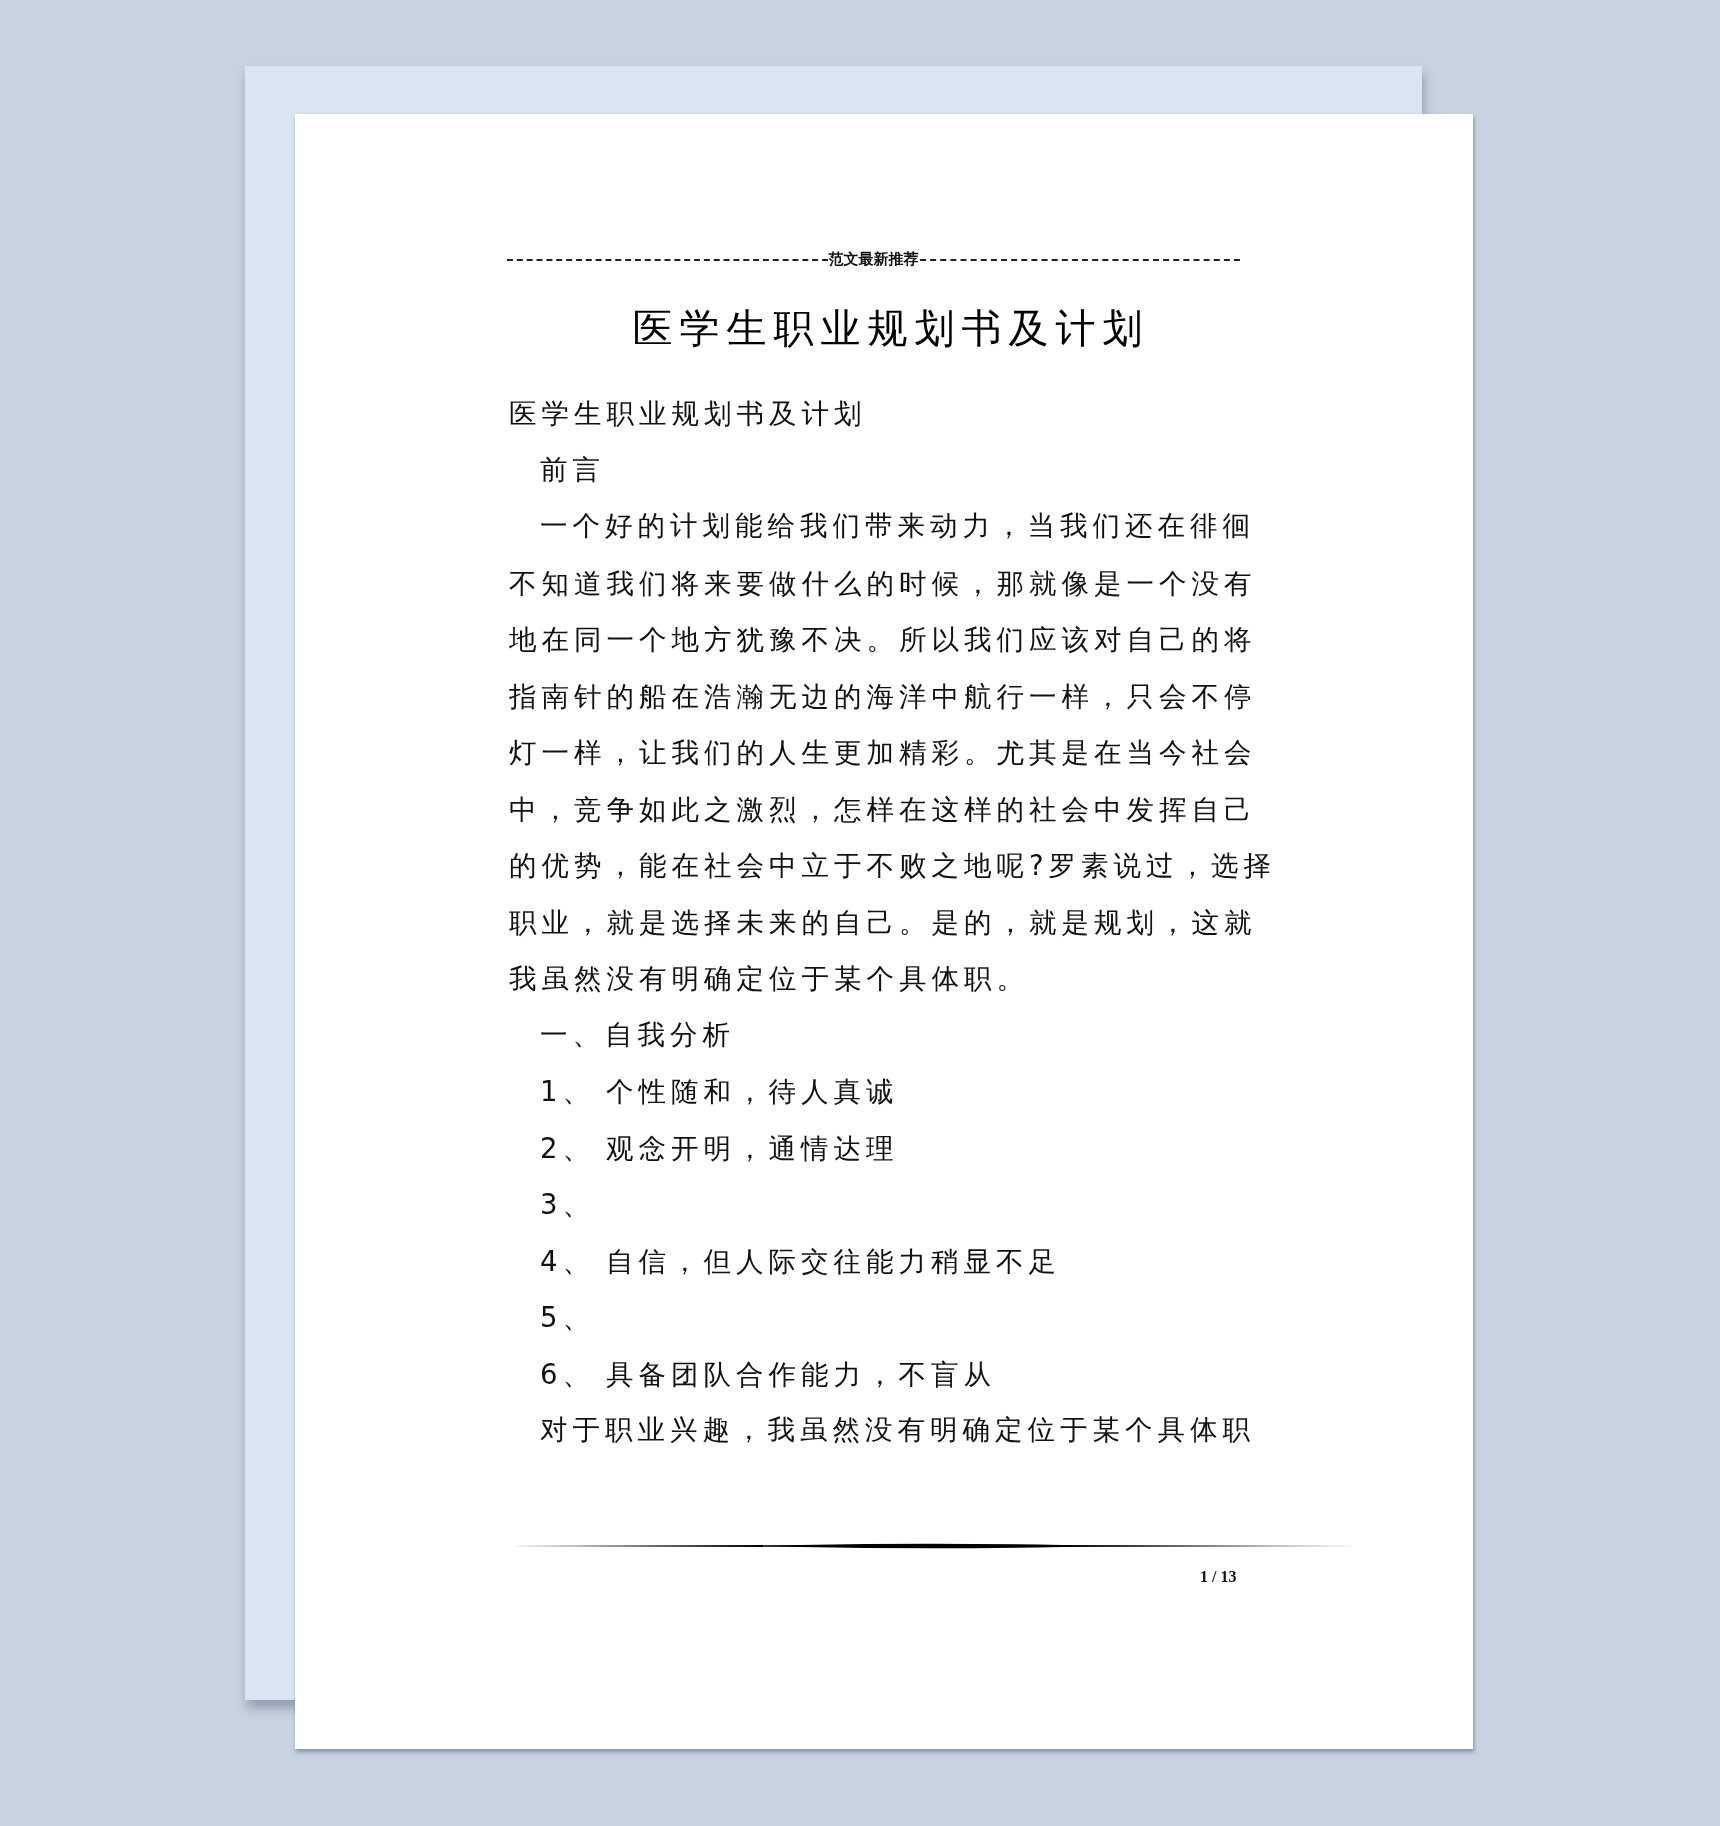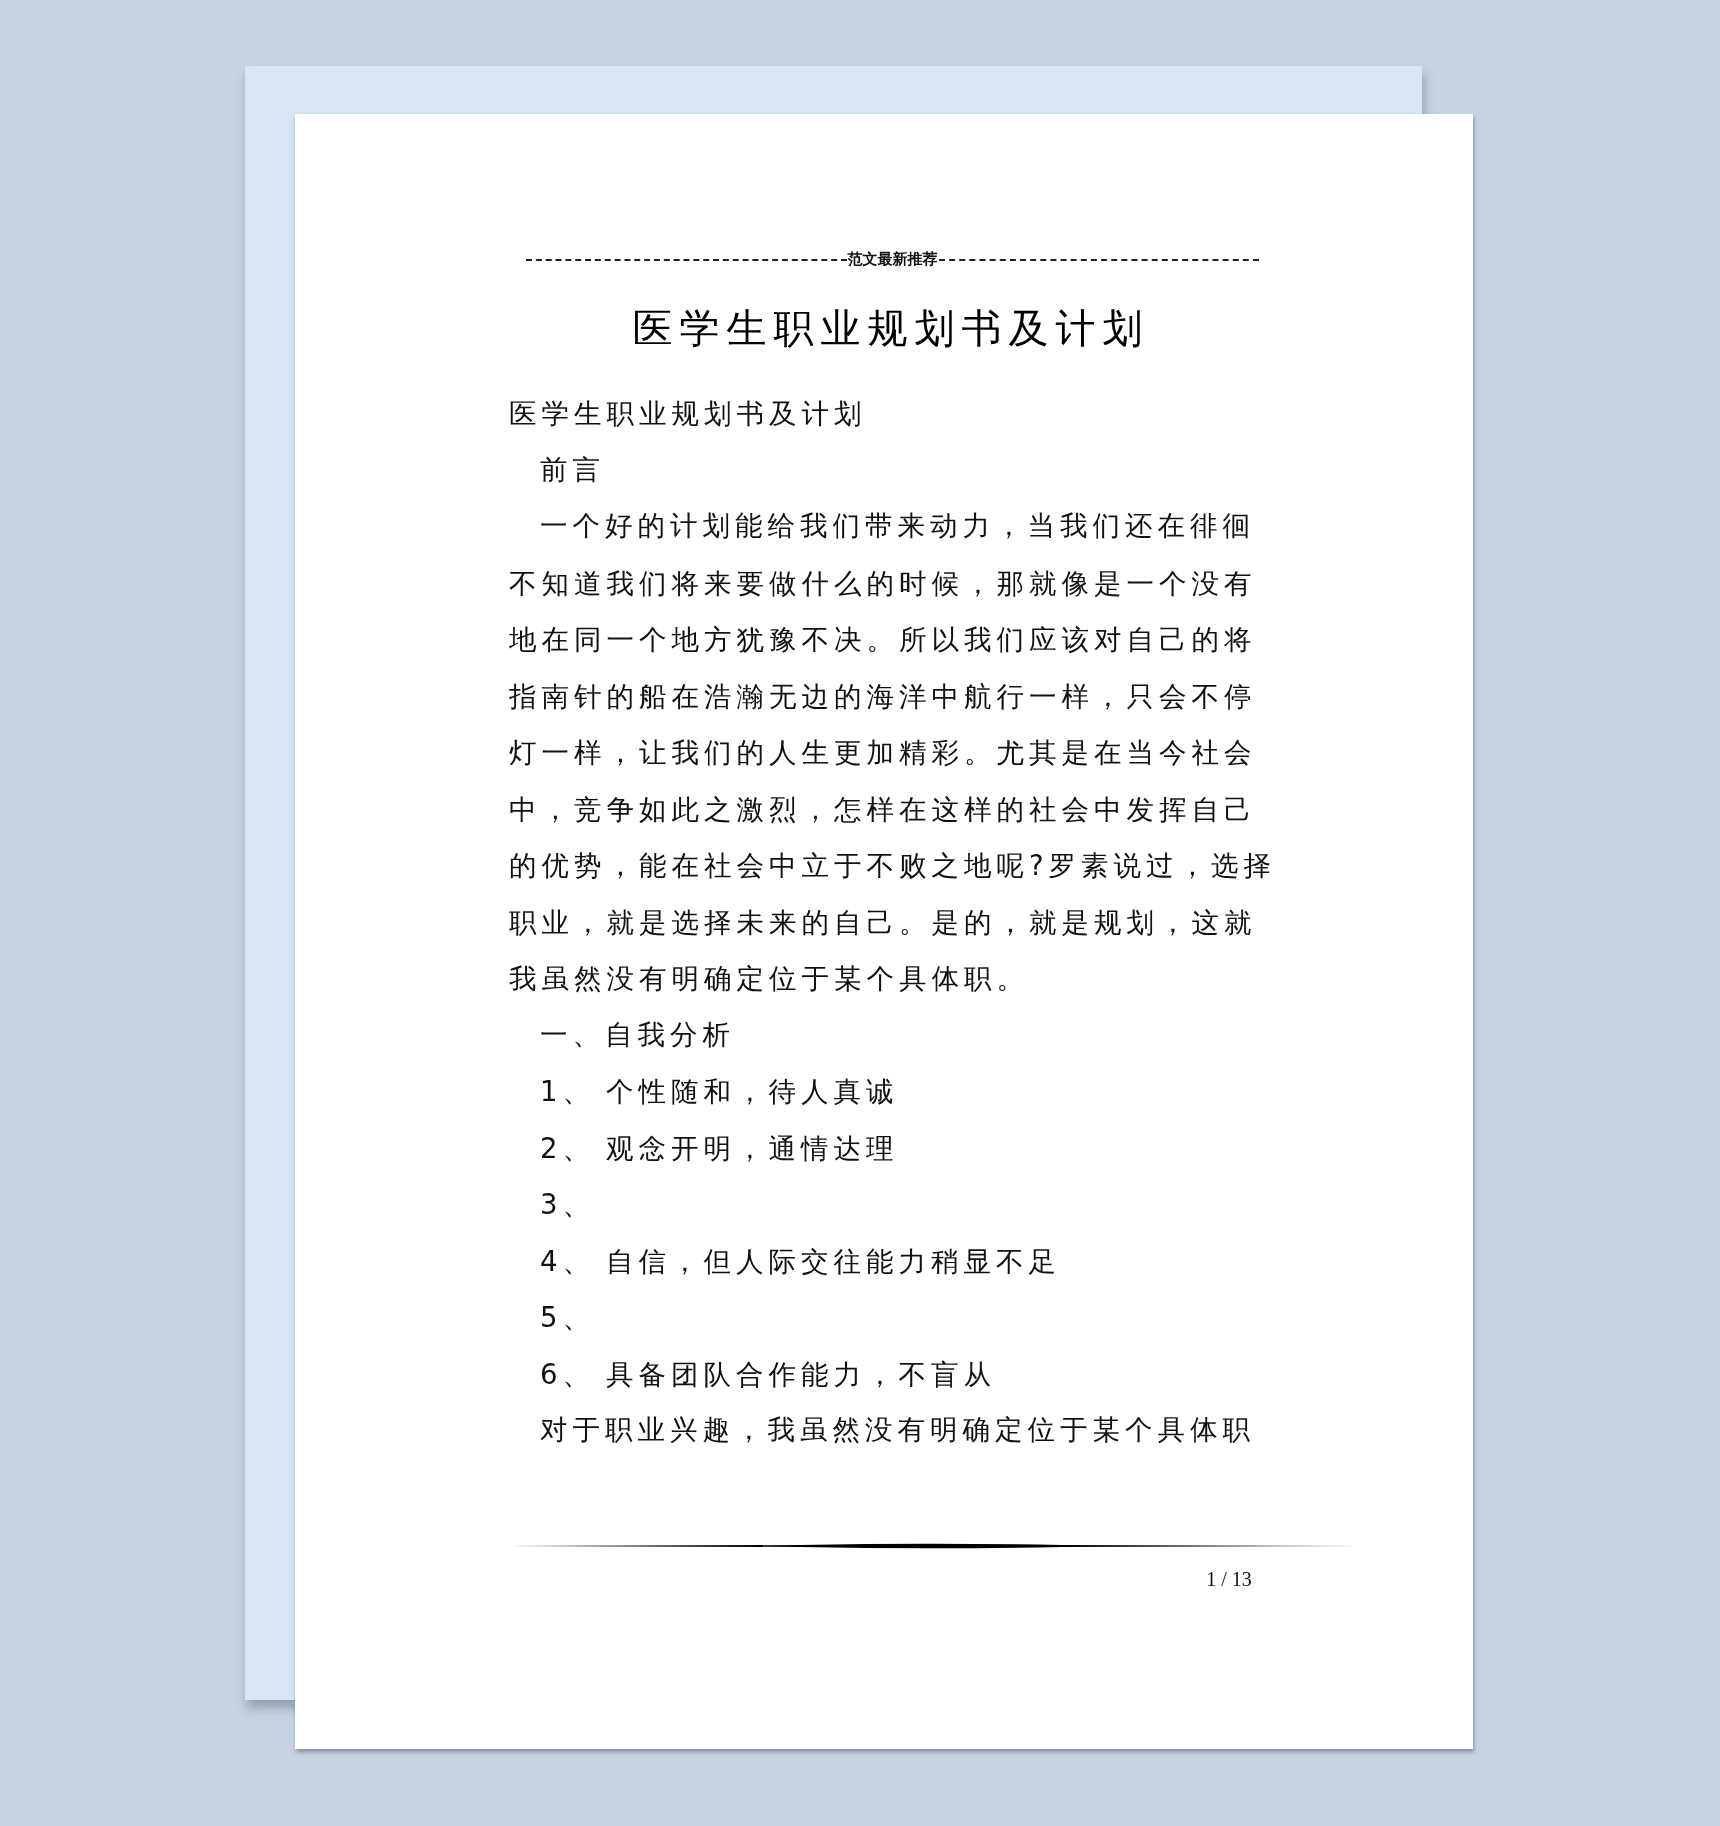--- a/index.html
+++ b/index.html
@@ -27,21 +27,21 @@
     position: absolute;
     left: 295px;
     top: 114px;
     width: 1178px;
     height: 1635px;
     background: #ffffff;
     box-shadow: 1px 3px 4px rgba(80, 95, 115, 0.55);
   }
   .header-line {
     position: absolute;
-    left: 526px;
+    left: 507px;
     top: 248px;
     width: 733px;
     height: 22px;
     display: flex;
     align-items: center;
     font-family: "Liberation Serif", "DejaVu Serif", serif;
     font-size: 15px;
     color: #111;
     overflow: hidden;
     white-space: nowrap;
@@ -105,24 +105,24 @@
     left: 501px;
     top: 1541px;
     width: 861px;
     height: 10px;
   }
   .page-number {
     position: absolute;
     left: 1200px;
     top: 1568px;
     width: 58px;
-    text-align: center;
+    text-align: left;
     font-family: "Liberation Serif", "DejaVu Serif", serif;
-    font-weight: normal;
-    font-size: 20px;
+    font-weight: bold;
+    font-size: 16px;
     color: #111;
   }
 </style>
 </head>
 <body>
 
 <div class="back-page"></div>
 
 <div class="front-page"></div>
 

